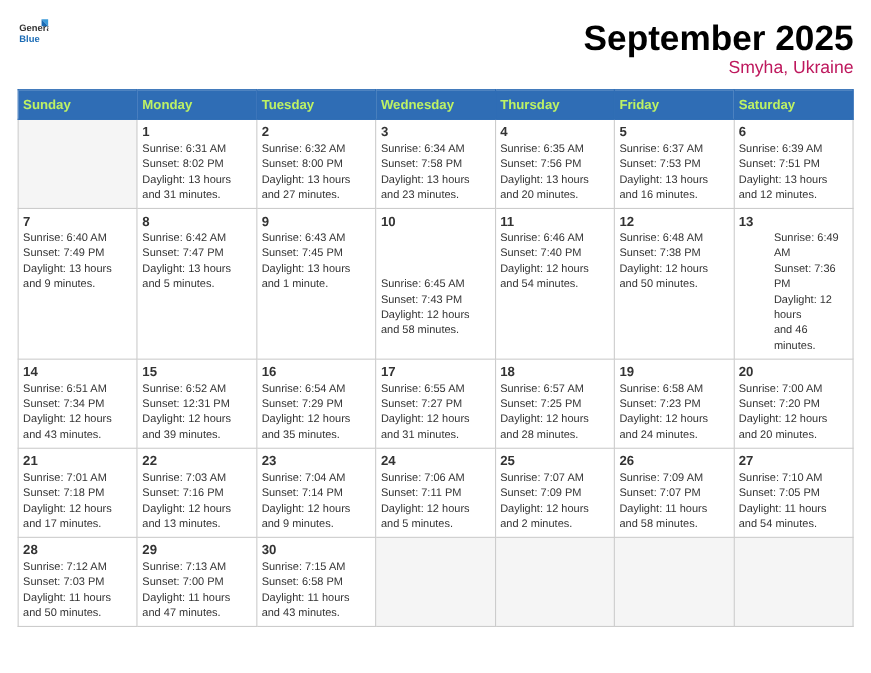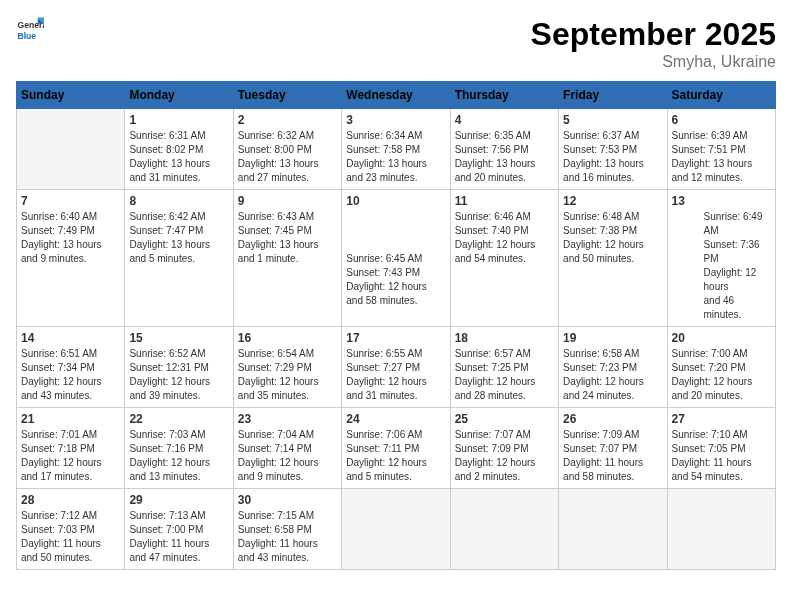--- a/index.html
+++ b/index.html
@@ -28,30 +28,30 @@
     .title-block {
       text-align: right;
     }
     .month-title {
       font-size: 32px;
       font-weight: bold;
       color: #000000;
     }
     .location-title {
       font-size: 16px;
-      color: #737373;
+      color: #be185d;
     }
     table {
       width: 100%;
       border-collapse: collapse;
       table-layout: fixed;
     }
     th {
       background-color: #2f6db5;
-      color: #000000;
+      color: #bef264;
       font-size: 12px;
       font-weight: bold;
       padding: 6px 4px;
       text-align: left;
       border: 1px solid #2f6db5;
     }
     td {
       vertical-align: top;
       padding: 4px 4px;
       border: 1px solid #ccc;

